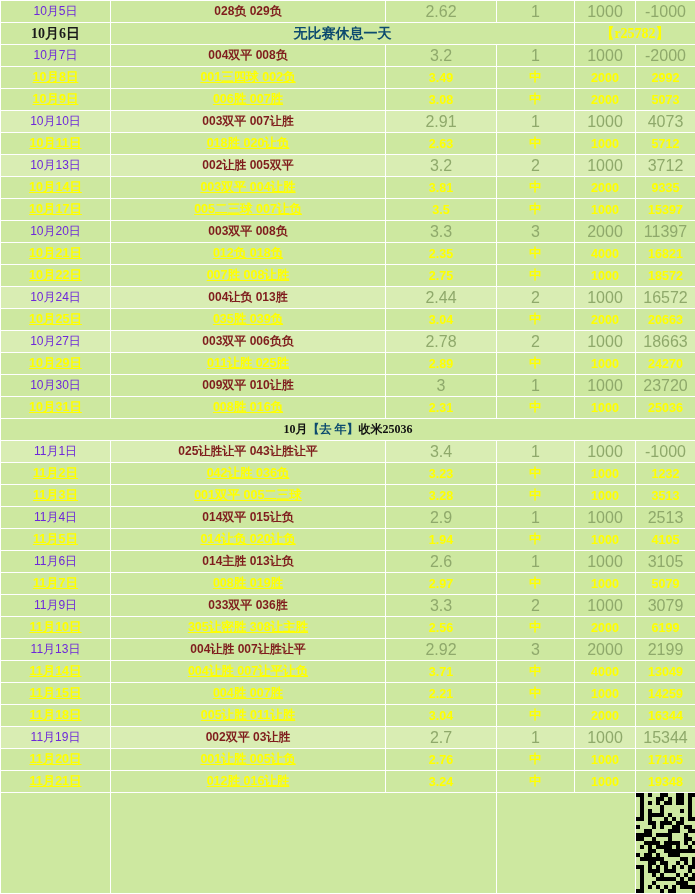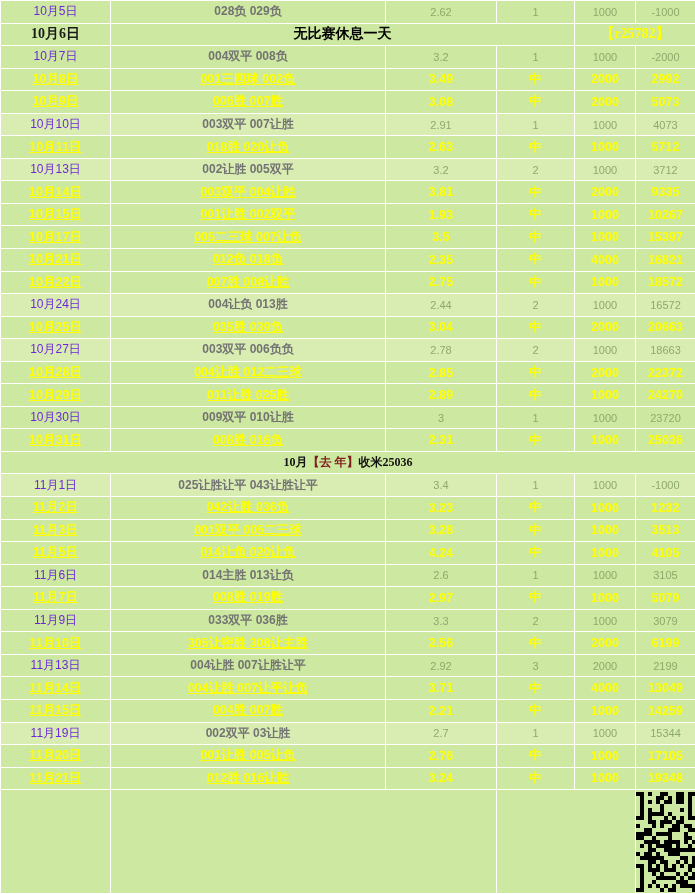--- a/index.html
+++ b/index.html
@@ -41,39 +41,39 @@
   tr.lgreen td { background: #d9edb3; }
 
   
   .t-win {
     color: #ffff00;
     font-weight: bold;
     font-size: 12.5px;
     text-decoration: underline;
   }
   .t-lose {
-    color: #737373;
+    color: #7f1d1d;
     font-weight: bold;
     font-size: 12px;
   }
   .t-lose-date {
     color: #6d28d9;
     font-size: 12px;
   }
   .t-num-lose {
     color: #8fa96b;
-    font-size: 11px;
+    font-size: 16px;
   }
   .t-num-win {
     color: #ffff00;
     font-weight: bold;
     font-size: 12.5px;
   }
   .banner-restday {
-    color: #000000;
+    color: #0c4a6e;
     font-size: 14px;
     font-weight: bold;
     font-family: "Liberation Serif", serif;
   }
   .banner-id {
     color: #ffff00;
     font-weight: bold;
     font-size: 14px;
     font-family: "Liberation Serif", serif;
   }
@@ -85,21 +85,21 @@
   }
   .summary-row td {
     background: #cde8a0;
     font-family: "Liberation Serif", serif;
     font-size: 15px;
     font-weight: bold;
     color: #111111;
     height: 26px;
   }
   .summary-row .hl {
-    color: #7f1d1d;
+    color: #0c4a6e;
   }
   
   .footer td {
     background: #cde8a0;
     height: 116px;
     vertical-align: middle;
   }
   .qr-wrap {
     display: flex;
     align-items: center;
@@ -189,34 +189,34 @@
       </tr>
       <tr class="green">
         <td><span class="t-win">10月14日</span></td>
         <td><span class="t-win">003双平 004让胜</span></td>
         <td><span class="t-num-win">3.81</span></td>
         <td><span class="t-num-win">中</span></td>
         <td><span class="t-num-win">2000</span></td>
         <td><span class="t-num-win">9335</span></td>
       </tr>
       <tr class="green">
-        <td><span class="t-win">10月15日</span></td>
-        <td><span class="t-win">001让胜 002双平</span></td>
-        <td><span class="t-num-win">1.93</span></td>
-        <td><span class="t-num-win">中</span></td>
-        <td><span class="t-num-win">1000</span></td>
-        <td><span class="t-num-win">10267</span></td>
-      </tr>
-      <tr class="green">
         <td><span class="t-win">10月17日</span></td>
         <td><span class="t-win">005二三球 007让负</span></td>
         <td><span class="t-num-win">3.5</span></td>
         <td><span class="t-num-win">中</span></td>
         <td><span class="t-num-win">1000</span></td>
         <td><span class="t-num-win">15397</span></td>
+      </tr>
+      <tr class="green">
+        <td><span class="t-lose-date">10月20日</span></td>
+        <td><span class="t-lose">003双平 008负</span></td>
+        <td><span class="t-num-lose">3.3</span></td>
+        <td><span class="t-num-lose">3</span></td>
+        <td><span class="t-num-lose">2000</span></td>
+        <td><span class="t-num-lose">11397</span></td>
       </tr>
       <tr class="green">
         <td><span class="t-win">10月21日</span></td>
         <td><span class="t-win">012负 018负</span></td>
         <td><span class="t-num-win">2.35</span></td>
         <td><span class="t-num-win">中</span></td>
         <td><span class="t-num-win">4000</span></td>
         <td><span class="t-num-win">16821</span></td>
       </tr>
       <tr class="green">
@@ -245,28 +245,20 @@
       </tr>
       <tr class="lgreen">
         <td><span class="t-lose-date">10月27日</span></td>
         <td><span class="t-lose">003双平 006负负</span></td>
         <td><span class="t-num-lose">2.78</span></td>
         <td><span class="t-num-lose">2</span></td>
         <td><span class="t-num-lose">1000</span></td>
         <td><span class="t-num-lose">18663</span></td>
       </tr>
       <tr class="green">
-        <td><span class="t-win">10月28日</span></td>
-        <td><span class="t-win">004让胜 012二三球</span></td>
-        <td><span class="t-num-win">2.85</span></td>
-        <td><span class="t-num-win">中</span></td>
-        <td><span class="t-num-win">2000</span></td>
-        <td><span class="t-num-win">22372</span></td>
-      </tr>
-      <tr class="green">
         <td><span class="t-win">10月29日</span></td>
         <td><span class="t-win">011让胜 025胜</span></td>
         <td><span class="t-num-win">2.89</span></td>
         <td><span class="t-num-win">中</span></td>
         <td><span class="t-num-win">1000</span></td>
         <td><span class="t-num-win">24270</span></td>
       </tr>
       <tr class="green">
         <td><span class="t-lose-date">10月30日</span></td>
         <td><span class="t-lose">009双平 010让胜</span></td>
@@ -304,23 +296,31 @@
       </tr>
       <tr class="green">
         <td><span class="t-win">11月3日</span></td>
         <td><span class="t-win">001双平 005二三球</span></td>
         <td><span class="t-num-win">3.28</span></td>
         <td><span class="t-num-win">中</span></td>
         <td><span class="t-num-win">1000</span></td>
         <td><span class="t-num-win">3513</span></td>
       </tr>
       <tr class="green">
+        <td><span class="t-lose-date">11月4日</span></td>
+        <td><span class="t-lose">014双平 015让负</span></td>
+        <td><span class="t-num-lose">2.9</span></td>
+        <td><span class="t-num-lose">1</span></td>
+        <td><span class="t-num-lose">1000</span></td>
+        <td><span class="t-num-lose">2513</span></td>
+      </tr>
+      <tr class="green">
         <td><span class="t-win">11月5日</span></td>
         <td><span class="t-win">014让负 020让负</span></td>
-        <td><span class="t-num-win">4.24</span></td>
+        <td><span class="t-num-win">1.94</span></td>
         <td><span class="t-num-win">中</span></td>
         <td><span class="t-num-win">1000</span></td>
         <td><span class="t-num-win">4105</span></td>
       </tr>
       <tr class="green">
         <td><span class="t-lose-date">11月6日</span></td>
         <td><span class="t-lose">014主胜 013让负</span></td>
         <td><span class="t-num-lose">2.6</span></td>
         <td><span class="t-num-lose">1</span></td>
         <td><span class="t-num-lose">1000</span></td>
@@ -366,20 +366,28 @@
         <td><span class="t-num-win">4000</span></td>
         <td><span class="t-num-win">13049</span></td>
       </tr>
       <tr class="green">
         <td><span class="t-win">11月15日</span></td>
         <td><span class="t-win">004胜 007胜</span></td>
         <td><span class="t-num-win">2.21</span></td>
         <td><span class="t-num-win">中</span></td>
         <td><span class="t-num-win">1000</span></td>
         <td><span class="t-num-win">14259</span></td>
+      </tr>
+      <tr class="green">
+        <td><span class="t-win">11月18日</span></td>
+        <td><span class="t-win">005让胜 011让胜</span></td>
+        <td><span class="t-num-win">3.04</span></td>
+        <td><span class="t-num-win">中</span></td>
+        <td><span class="t-num-win">2000</span></td>
+        <td><span class="t-num-win">16344</span></td>
       </tr>
       <tr class="lgreen">
         <td><span class="t-lose-date">11月19日</span></td>
         <td><span class="t-lose">002双平 03让胜</span></td>
         <td><span class="t-num-lose">2.7</span></td>
         <td><span class="t-num-lose">1</span></td>
         <td><span class="t-num-lose">1000</span></td>
         <td><span class="t-num-lose">15344</span></td>
       </tr>
       <tr class="green">

